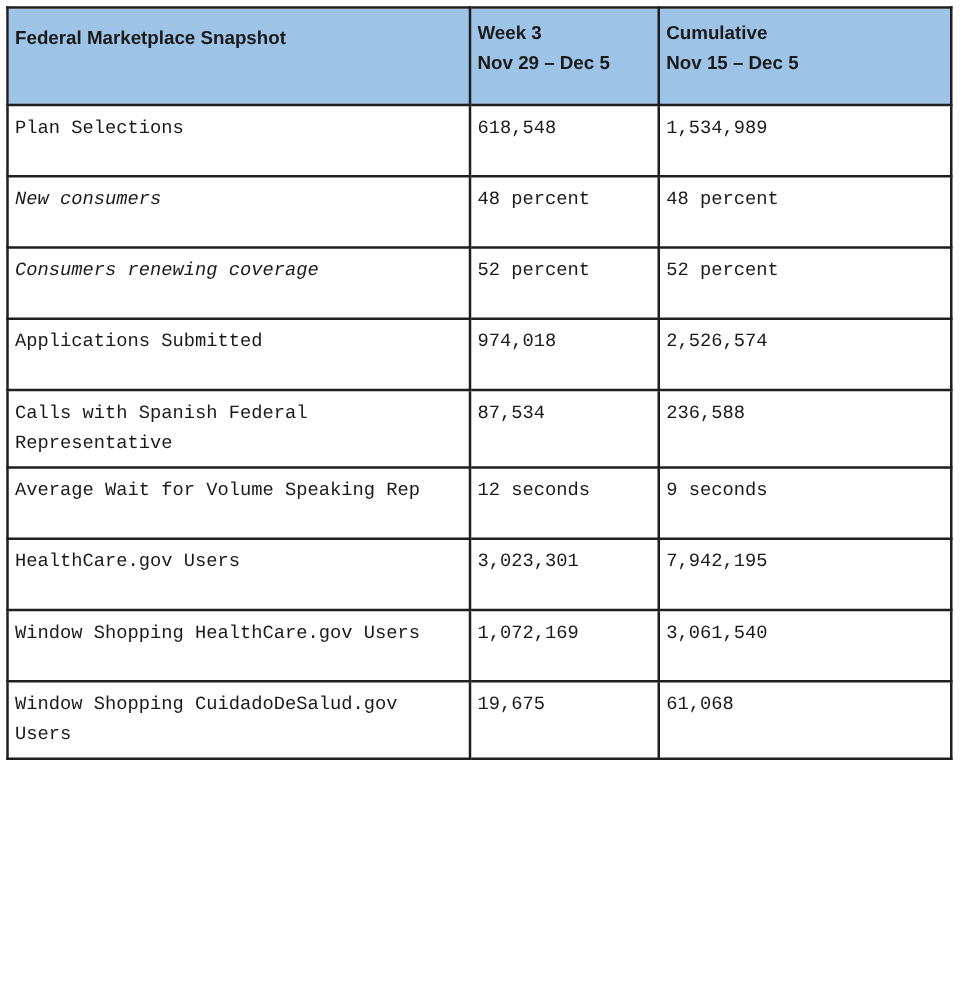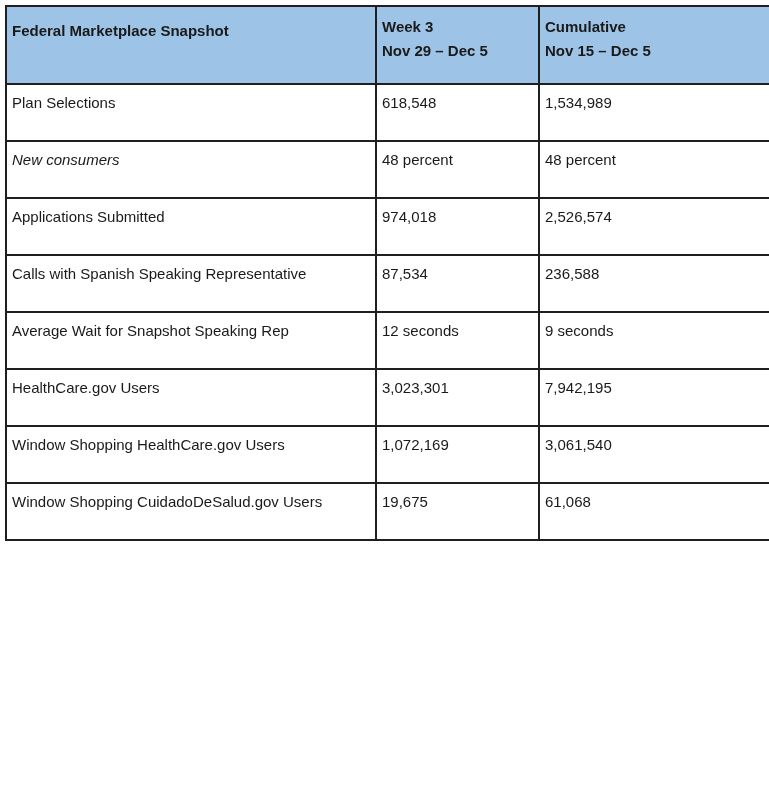--- a/index.html
+++ b/index.html
@@ -34,24 +34,24 @@
   }
   .snapshot-table thead th {
     background: var(--header-bg, #9DC3E6);
     font-weight: bold;
     padding-top: 8px;
   }
   .snapshot-table thead th.c1 {
     padding-top: 12px;
   }
   thead tr { height: 78px; }
-  tbody tr { height: 57px; }
+  tbody tr { height: 57px; font-family: Liberation Mono, monospace; }
   tbody tr.tall { height: 83px; }
   .c1 { width: 370px; }
-  .c2 { width: 163px; }
+  .c2 { width: 151px; }
   .c3 { width: 234px; margin-left: 23px; }
   td.italic { font-style: italic; }
 </style>
 </head>
 <body>
 
 <table class="snapshot-table">
   <colgroup>
     <col class="c1">
     <col class="c2">
@@ -71,31 +71,36 @@
         <td class="c1">Plan Selections</td>
         <td class="c2">618,548</td>
         <td class="c3">1,534,989</td>
       </tr>
       <tr>
         <td class="c1 italic">New consumers</td>
         <td class="c2">48 percent</td>
         <td class="c3">48 percent</td>
       </tr>
       <tr>
+        <td class="c1 italic">Consumers renewing coverage</td>
+        <td class="c2">52 percent</td>
+        <td class="c3">52 percent</td>
+      </tr>
+      <tr>
         <td class="c1">Applications Submitted</td>
         <td class="c2">974,018</td>
         <td class="c3">2,526,574</td>
       </tr>
       <tr>
-        <td class="c1">Calls with Spanish Speaking Representative</td>
+        <td class="c1">Calls with Spanish Federal Representative</td>
         <td class="c2">87,534</td>
         <td class="c3">236,588</td>
       </tr>
       <tr>
-        <td class="c1">Average Wait for Snapshot Speaking Rep</td>
+        <td class="c1">Average Wait for Volume Speaking Rep</td>
         <td class="c2">12 seconds</td>
         <td class="c3">9 seconds</td>
       </tr>
       <tr>
         <td class="c1">HealthCare.gov Users</td>
         <td class="c2">3,023,301</td>
         <td class="c3">7,942,195</td>
       </tr>
       <tr>
         <td class="c1">Window Shopping HealthCare.gov Users</td>

